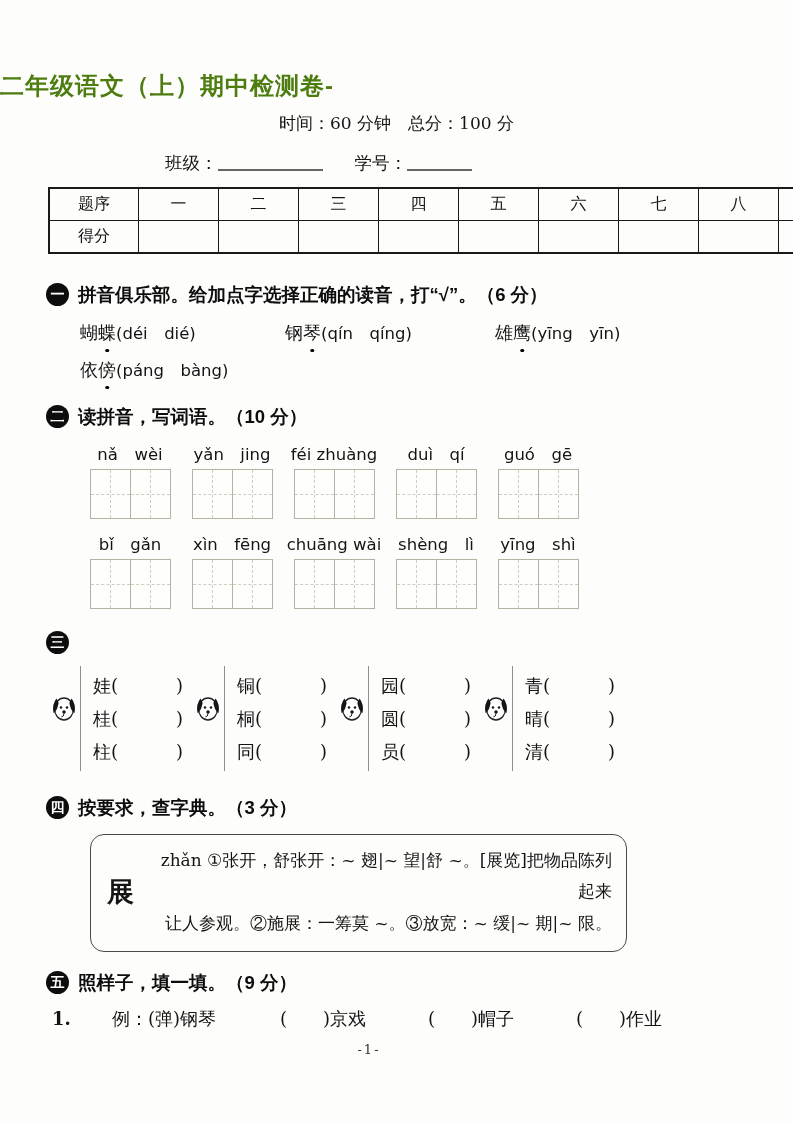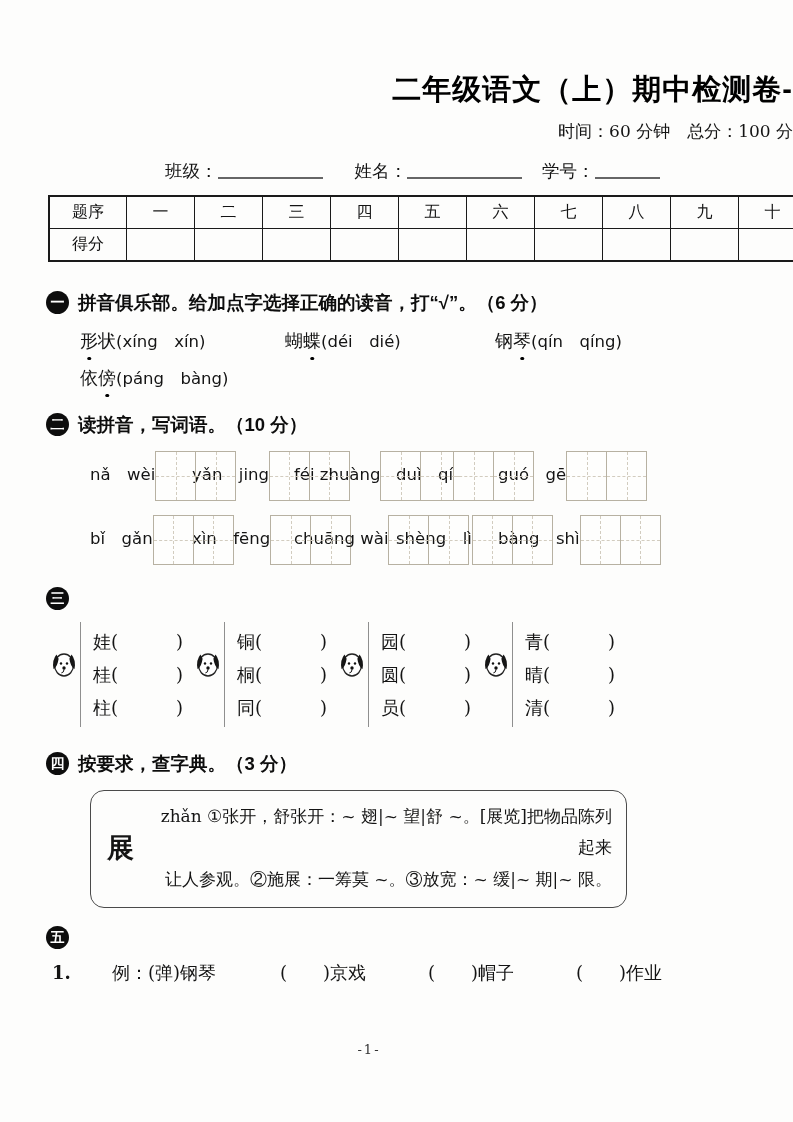--- a/index.html
+++ b/index.html
@@ -1,48 +1,48 @@
 <!DOCTYPE html>
 <html><head>
 <meta charset="utf-8">
 <style>
   html,body{margin:0;padding:0;background:#ffffff;}
   .page{position:relative;width:793px;height:1122px;background:#fdfdfc;overflow:hidden;
         font-family:"DejaVu Serif","Liberation Serif",serif;color:#141414;}
   
-  .title{margin-top:70px;text-align:right;font-family:"Liberation Sans",sans-serif;
-         font-weight:700;font-size:29px;letter-spacing:1px;color:#000000;}
-  .subtitle{margin-top:10px;text-align:right;font-size:17px;}
+  .title{margin-top:70px;text-align:left;font-family:"Liberation Sans",sans-serif;
+         font-weight:700;font-size:24px;letter-spacing:1px;color:#4d7c0f;}
+  .subtitle{margin-top:10px;text-align:center;font-size:17px;}
   .fields{display:flex;align-items:flex-end;margin:16px 0 0 165px;font-size:17.5px;}
   .field{display:flex;white-space:nowrap;}
   .fieldline{display:inline-block;border-bottom:2px solid #666;height:1.05em;}
   .w105{width:105px;margin-right:32px;} .w115{width:115px;margin-right:20px;} .w65{width:65px;}
   
   table.score{border-collapse:collapse;margin:12px 0 0 48px;border:2px solid #1a1a1a;}
   table.score td{border:1px solid #1a1a1a;height:31px;text-align:center;font-size:16px;
-                 min-width:43px;padding:0 12px;}
+                 min-width:43px;padding:0 18px;}
   table.score td.hd{min-width:52px;}
   
   .sec-header{display:flex;align-items:center;gap:9px;margin-left:46px;
               font-family:"Liberation Sans",sans-serif;font-weight:700;font-size:18.5px;color:#0d0d0d;}
   .marker{display:inline-flex;align-items:center;justify-content:center;flex:none;
           width:23px;height:23px;border-radius:50%;background:#0d0d0d;color:#fff;
           font-size:14px;font-weight:700;}
   
   #s1-items{display:grid;grid-template-columns:205px 210px auto;row-gap:13px;
             margin:14px 0 0 80px;font-size:18px;}
   .s1-item{white-space:nowrap;}
   .ch{position:relative;display:inline-block;}
   .ch.dotted::after{content:"";position:absolute;left:50%;bottom:-7px;transform:translateX(-50%);
                     width:3.5px;height:3.5px;border-radius:50%;background:#000;}
   .pinyin{font-family:"DejaVu Sans","Liberation Sans",sans-serif;font-size:16.5px;}
   
   #s2-rows{margin:14px 0 0 90px;}
   .s2-row{display:flex;gap:22px;margin-bottom:14px;}
-  .word-block{width:80px;display:flex;flex-direction:row;align-items:center;}
+  .word-block{width:80px;display:flex;flex-direction:column;align-items:center;}
   .pinyin-label{font-family:"DejaVu Sans","Liberation Sans",sans-serif;font-size:16.5px;
                 white-space:nowrap;height:26px;line-height:24px;}
   .tzg{display:flex;border:1px solid #b7b1a2;background:#fefefd;}
   .tzg .cell{width:39px;height:48px;position:relative;}
   .tzg .cell + .cell{border-left:1px solid #b7b1a2;}
   .tzg .cell::before{content:"";position:absolute;left:0;right:0;top:50%;border-top:1px dashed #d2ccbf;}
   .tzg .cell::after{content:"";position:absolute;top:0;bottom:0;left:50%;border-left:1px dashed #d2ccbf;}
   
   #s3-groups{display:flex;gap:24px;margin:12px 0 0 64px;}
   .s3-group{position:relative;padding-left:16px;width:104px;}
@@ -74,24 +74,20 @@
 
 <div class="page">
 
   <div class="title">二年级语文（上）期中检测卷-</div>
   <div class="subtitle">时间：60 分钟　总分：100 分</div>
 
   <div class="fields">
     <span class="field">
       <span>班级：</span>
       <span class="fieldline w105"></span>
-    </span>
-    <span class="field">
-      <span>姓名：</span>
-      <span class="fieldline w115"></span>
     </span>
     <span class="field">
       <span>学号：</span>
       <span class="fieldline w65"></span>
     </span>
   </div>
 
   <table class="score">
     <tbody id="score-tbody">
         <tr>
@@ -125,23 +121,23 @@
           <td></td>
         </tr>
       </tbody>
   </table>
 
   <div class="sec-header" style="margin-top:28px;">
     <span class="marker">一</span>
     <span>拼音俱乐部。给加点字选择正确的读音，打“√”。（6 分）</span>
   </div>
   <div id="s1-items">
-      <div class="s1-item"><span class="word"><span class="ch dotted">形</span><span class="ch">状</span></span><span class="pinyin">(xíng　xín)</span></div>
       <div class="s1-item"><span class="word"><span class="ch">蝴</span><span class="ch dotted">蝶</span></span><span class="pinyin">(déi　dié)</span></div>
       <div class="s1-item"><span class="word"><span class="ch">钢</span><span class="ch dotted">琴</span></span><span class="pinyin">(qín　qíng)</span></div>
+      <div class="s1-item"><span class="word"><span class="ch">雄</span><span class="ch dotted">鹰</span></span><span class="pinyin">(yīng　yīn)</span></div>
       <div class="s1-item"><span class="word"><span class="ch">依</span><span class="ch dotted">傍</span></span><span class="pinyin">(páng　bàng)</span></div>
     </div>
 
   <div class="sec-header" style="margin-top:22px;">
     <span class="marker">二</span>
     <span>读拼音，写词语。（10 分）</span>
   </div>
   <div id="s2-rows">
       <div class="s2-row">
         <div class="word-block">
@@ -203,21 +199,21 @@
           </div>
         </div>
         <div class="word-block">
           <div class="pinyin-label">shèng　lì</div>
           <div class="tzg">
             <div class="cell"></div>
             <div class="cell"></div>
           </div>
         </div>
         <div class="word-block">
-          <div class="pinyin-label">bàng　shì</div>
+          <div class="pinyin-label">yīng　shì</div>
           <div class="tzg">
             <div class="cell"></div>
             <div class="cell"></div>
           </div>
         </div>
       </div>
     </div>
 
   <div class="sec-header" style="margin-top:22px;">
     <span class="marker">三</span>
@@ -296,20 +292,21 @@
   <div class="dict-box">
     <span class="headword">展</span>
     <span class="dict-lines">
       <span>zhǎn ①张开，舒张开：~ 翅|~ 望|舒 ~。[展览]把物品陈列起来</span><br>
       <span>让人参观。②施展：一筹莫 ~。③放宽：~ 缓|~ 期|~ 限。</span>
     </span>
   </div>
 
   <div class="sec-header" style="margin-top:18px;">
     <span class="marker">五</span>
+    <span>照样子，填一填。（9 分）</span>
   </div>
   <div id="s5-lines">
       <div class="s5-line">
         <span class="s5-num">1.</span>
         <span class="s5-example">例：(弹)钢琴</span>
         <span class="s5-item">(　　)京戏</span>
         <span class="s5-item">(　　)帽子</span>
         <span class="s5-item">(　　)作业</span>
       </div>
     </div>

